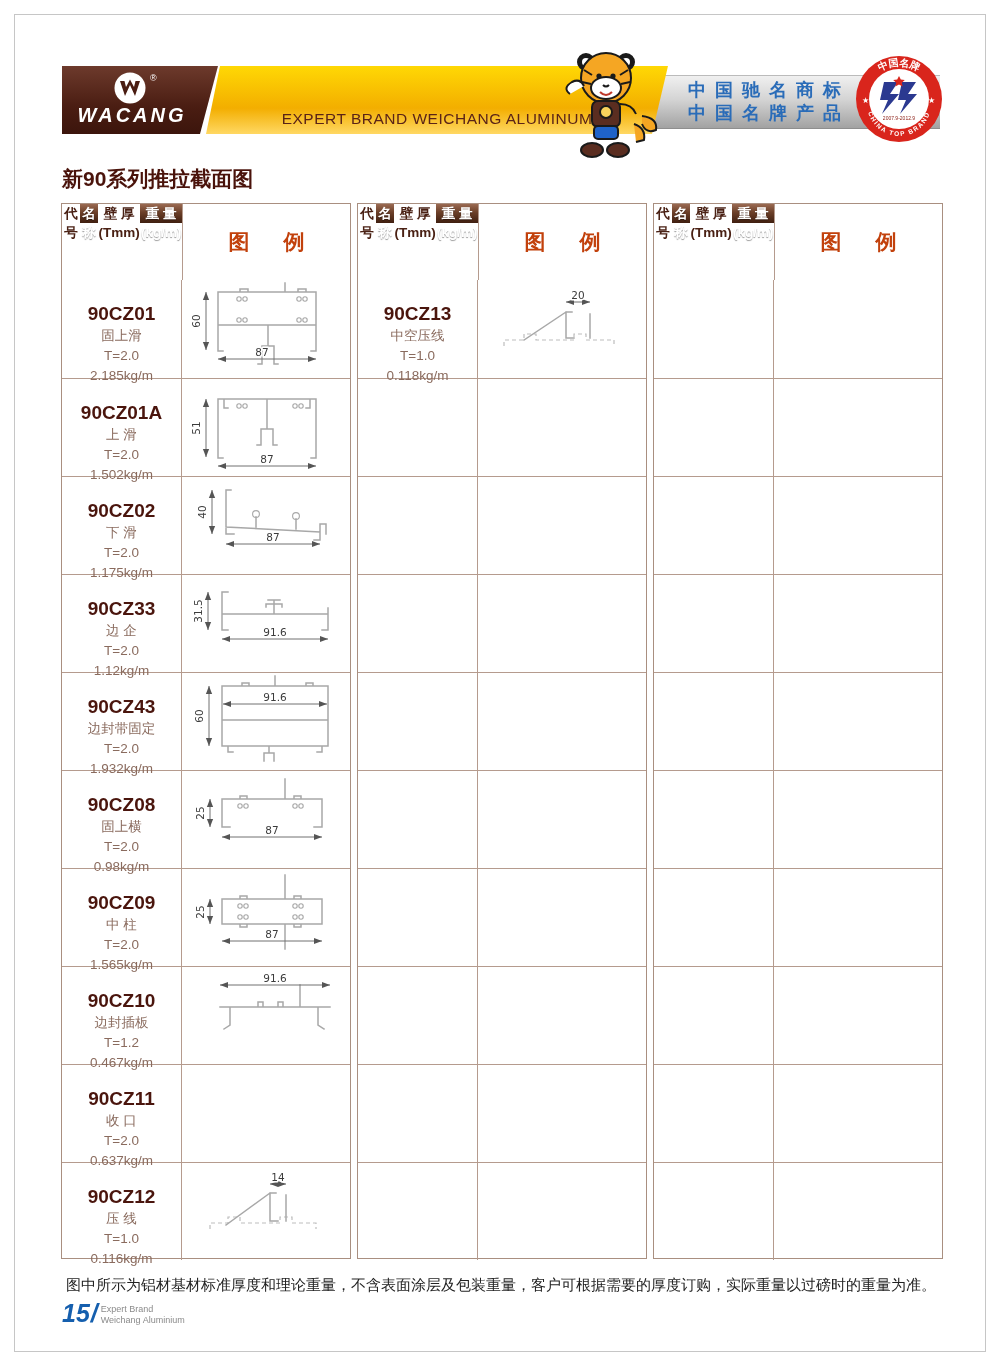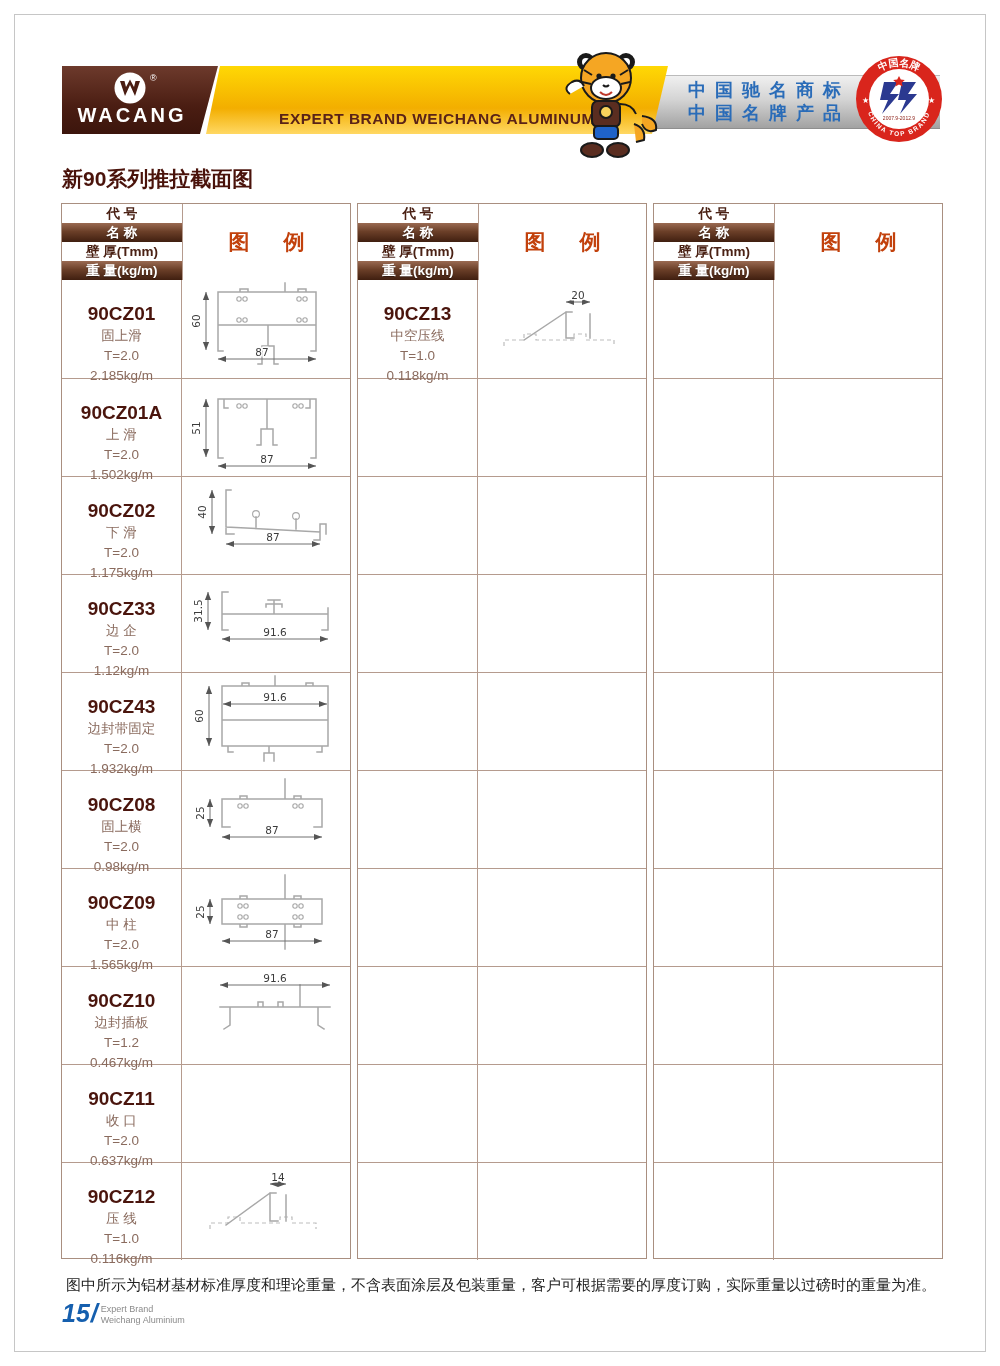--- a/index.html
+++ b/index.html
@@ -6,45 +6,45 @@
   body{font-family:"Liberation Sans","DejaVu Sans",sans-serif;}
   #page{position:relative;width:1000px;height:1366px;background:#fff;overflow:hidden;}
   #page-frame{position:absolute;left:14px;top:14px;right:14px;bottom:14px;border:1px solid #c6c6c6;}
 
   
   .logo-block{position:absolute;left:62px;top:66px;width:156px;height:68px;
     background:linear-gradient(180deg,#6d3a2c,#4a1d12 60%,#3c150c);
     clip-path:polygon(0 0,100% 0,calc(100% - 18px) 100%,0 100%);z-index:3;}
   .logo-mark{position:absolute;left:46px;top:4px;}
   .logo-word{position:absolute;left:0;top:38px;width:140px;text-align:center;color:#fff;
-    font-weight:bold;font-size:20px;letter-spacing:3px;}
+    font-weight:bold;font-size:20px;letter-spacing:3px;font-style:italic;}
   .banner{position:absolute;left:206px;top:66px;width:462px;height:68px;
     background:linear-gradient(180deg,#ffd804,#f3ae00 62%,#ffd863);
     clip-path:polygon(14px 0,100% 0,calc(100% - 16px) 100%,0 100%);z-index:2;}
   .banner-cn{position:absolute;left:0;top:8px;width:100%;text-align:center;color:#5a2317;
     font-size:33px;font-weight:bold;letter-spacing:2px;}
   .banner-en{position:absolute;left:0;top:44px;width:100%;text-align:center;color:#5a2317;
-    font-size:15.5px;letter-spacing:.5px;font-weight:bold;}
+    font-size:15.5px;letter-spacing:.5px;}
   .graybar{position:absolute;left:612px;top:75px;width:328px;height:52px;
     background:linear-gradient(180deg,#f0f0f0,#d4d4d4 45%,#a2a2a2);z-index:1;
     border-top:1px solid #bbb;border-bottom:1px solid #8e8e8e;}
   .honors{position:absolute;left:76px;top:3px;line-height:23px;color:#2a6cb8;
     font-size:18px;font-weight:bold;letter-spacing:9px;}
   .mascot{position:absolute;left:556px;top:46px;z-index:5;}
   .badge{position:absolute;left:854px;top:54px;z-index:6;}
 
   
   .page-title{position:absolute;left:62px;top:165px;font-size:21px;font-weight:bold;color:#4a130b;}
 
   
   .group{position:absolute;top:203px;width:290px;height:1056px;border:1px solid #a98f80;
     box-sizing:border-box;background:#fff;}
   .g0{left:61px}.g1{left:357px}.g2{left:653px}
   .ghead{display:flex;height:76px;}
-  .hstack{width:120px;display:flex;flex-direction:column;}
+  .hstack{width:120px;display:flex;flex-direction:row;}
   .hc{height:19px;line-height:19px;text-align:center;font-size:13.5px;font-weight:bold;box-sizing:border-box;}
   .hc.plain{color:#4a2114;background:#fff;}
   .hc.bar{color:#fff;background:linear-gradient(180deg,#9a6a52,#6b3f28 45%,#401f10);text-shadow:0 1px 1px rgba(0,0,0,.4);}
   .dhead{flex:1;border-left:1px solid #b59b8e;display:flex;align-items:center;justify-content:center;
     color:#c2410c;font-size:21px;font-weight:bold;letter-spacing:14px;text-indent:14px;}
   .brow{display:flex;height:98px;box-sizing:border-box;border-top:1px solid #b59b8e;}
   .lcell{width:120px;border-right:1px solid #b59b8e;box-sizing:border-box;text-align:center;padding-top:22px;}
   .dcell{flex:1;position:relative;}
   .code{font-size:19px;font-weight:bold;color:#4a150d;line-height:24px;}
   .sub{font-size:13.5px;color:#8a6b5e;line-height:20px;}

